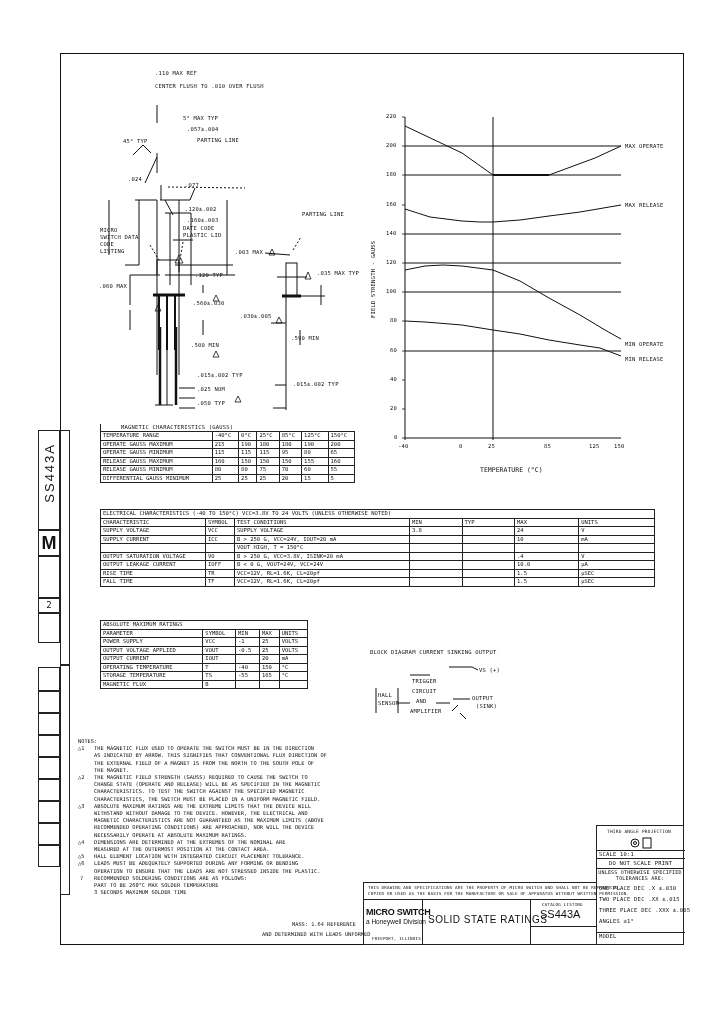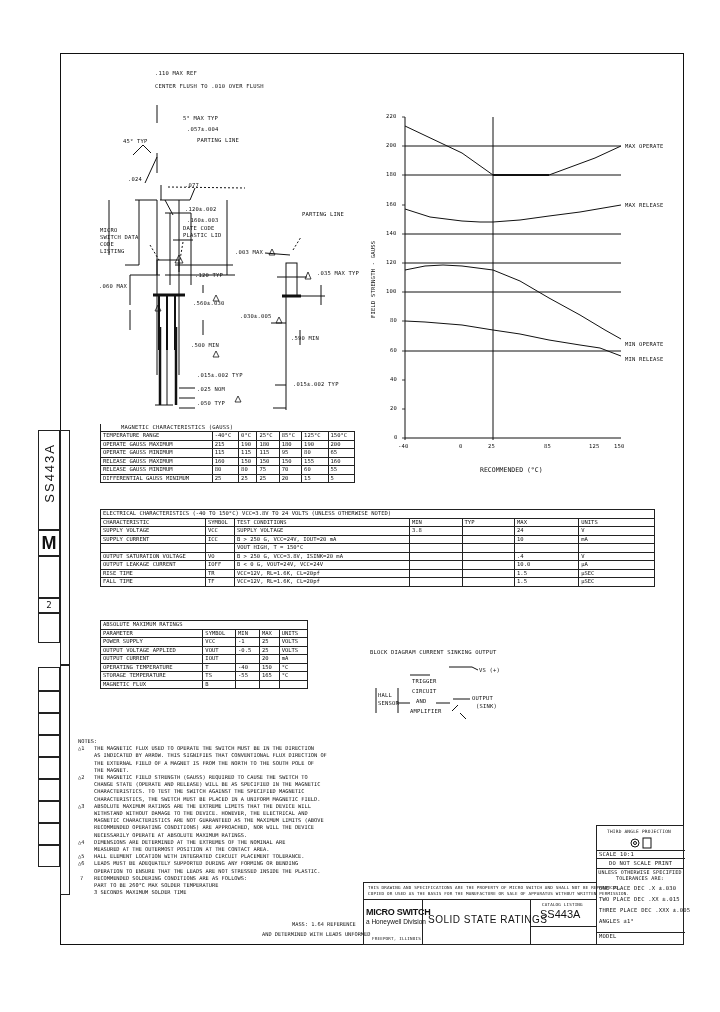--- a/index.html
+++ b/index.html
@@ -178,21 +178,21 @@
   <div class="abs tiny" style="left:34px;top:326px;">0</div>
 
   <div class="abs tiny vtext" style="left:10px;top:90px;height:120px;">FIELD STRENGTH - GAUSS</div>
 
   <div class="abs tiny" style="left:38px;top:335px;">-40</div>
   <div class="abs tiny" style="left:99px;top:335px;">0</div>
   <div class="abs tiny" style="left:128px;top:335px;">25</div>
   <div class="abs tiny" style="left:184px;top:335px;">85</div>
   <div class="abs tiny" style="left:229px;top:335px;">125</div>
   <div class="abs tiny" style="left:254px;top:335px;">150</div>
-  <div class="abs sm" style="left:120px;top:358px;">RECOMMENDED (°C)</div>
+  <div class="abs sm" style="left:120px;top:358px;">TEMPERATURE (°C)</div>
 
   <div class="abs tiny" style="left:265px;top:35px;">MAX OPERATE</div>
   <div class="abs tiny" style="left:265px;top:94px;">MAX RELEASE</div>
   <div class="abs tiny" style="left:265px;top:233px;">MIN OPERATE</div>
   <div class="abs tiny" style="left:265px;top:248px;">MIN RELEASE</div>
 </div>
 
 <div class="abs" style="left:100px;top:424px;">
   <div class="tiny" style="padding-left:20px;border-left:1px solid #222;">MAGNETIC CHARACTERISTICS (GAUSS)</div>
   <table style="width:255px;">

